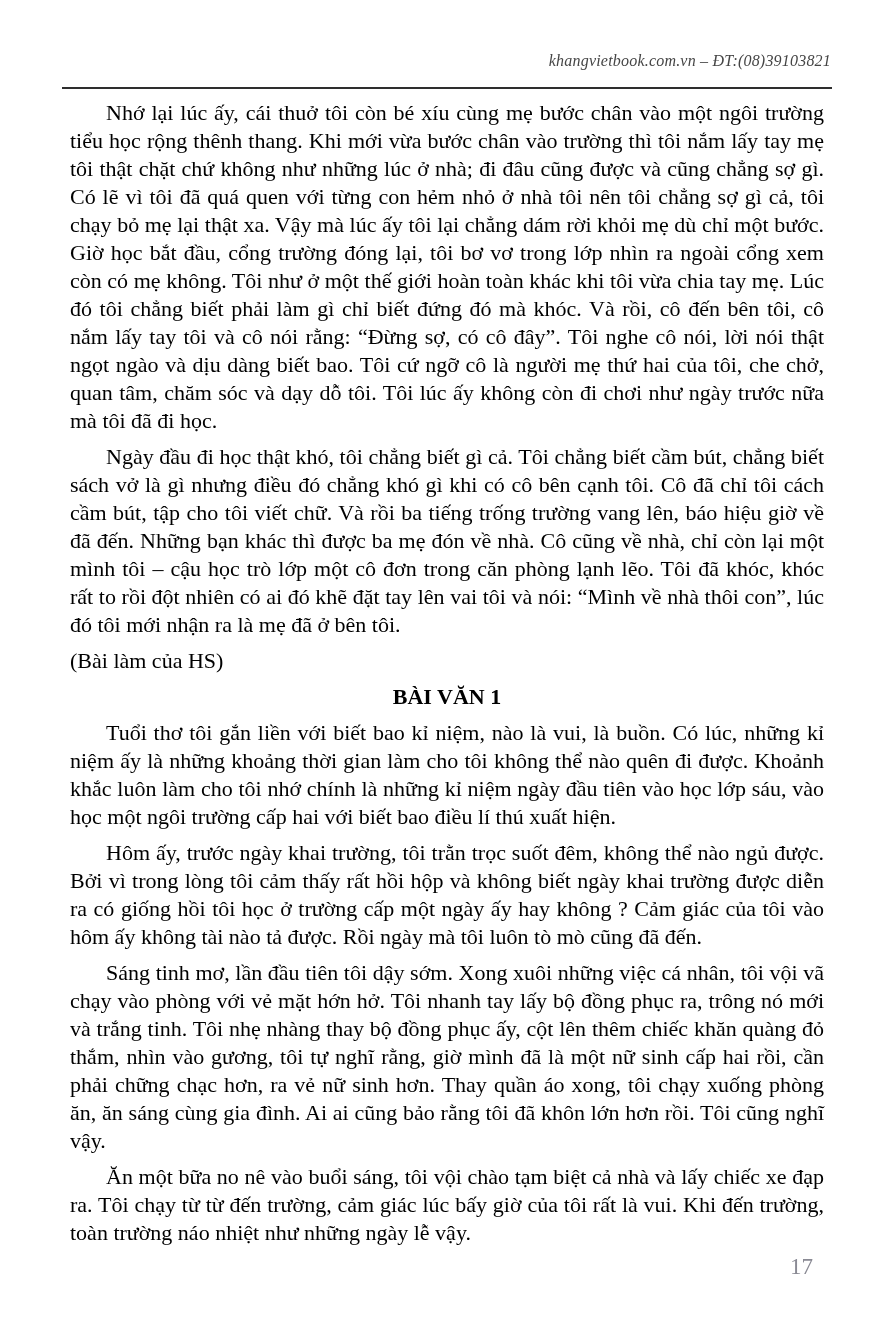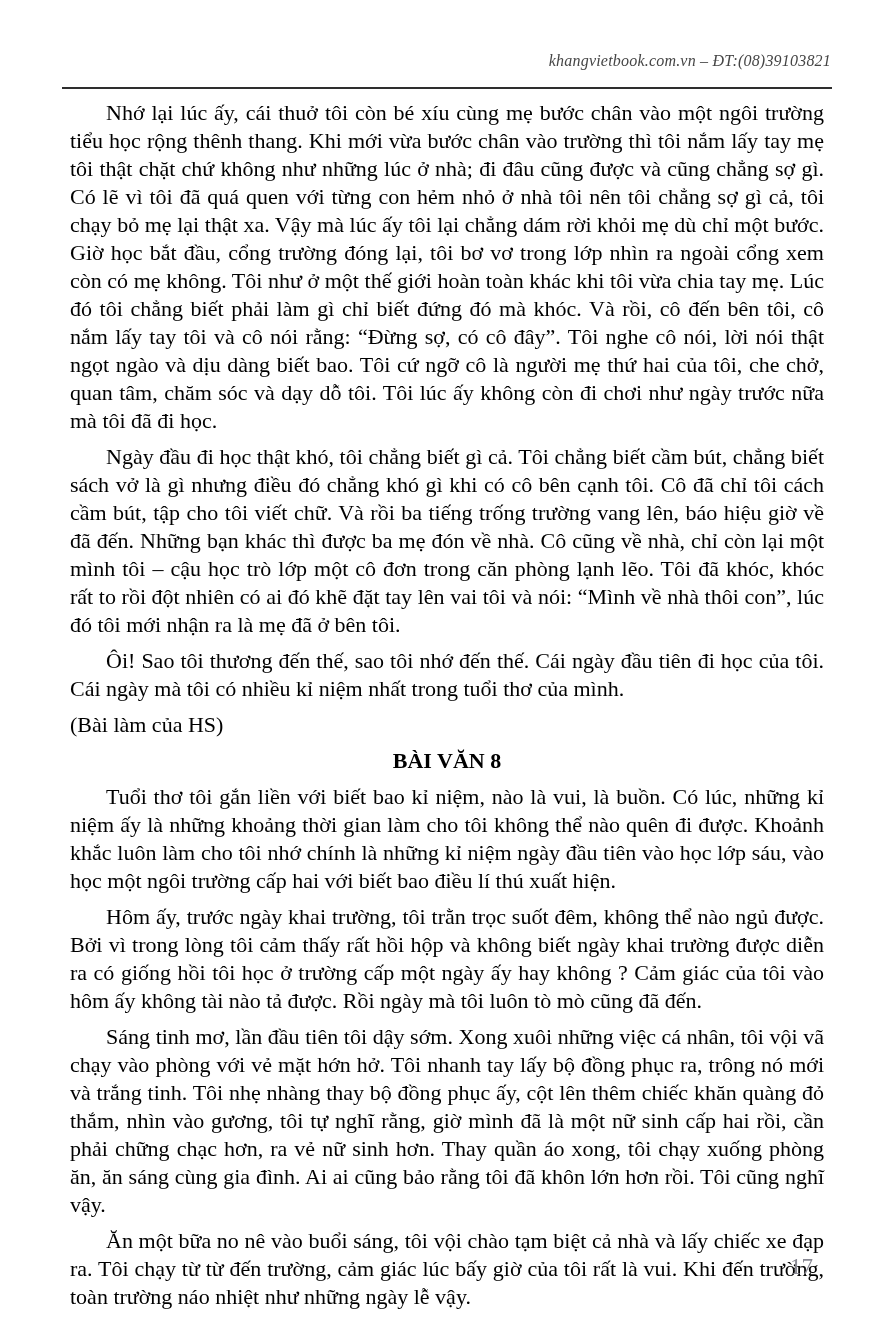--- a/index.html
+++ b/index.html
@@ -76,25 +76,24 @@
   <div class="header-site">khangvietbook.com.vn – ĐT:(08)39103821</div>
 
   <div class="header-rule"></div>
 
   <div class="body-text">
 
     <p class="para">Nhớ lại lúc ấy, cái thuở tôi còn bé xíu cùng mẹ bước chân vào một ngôi trường tiểu học rộng thênh thang. Khi mới vừa bước chân vào trường thì tôi nắm lấy tay mẹ tôi thật chặt chứ không như những lúc ở nhà; đi đâu cũng được và cũng chẳng sợ gì. Có lẽ vì tôi đã quá quen với từng con hẻm nhỏ ở nhà tôi nên tôi chẳng sợ gì cả, tôi chạy bỏ mẹ lại thật xa. Vậy mà lúc ấy tôi lại chẳng dám rời khỏi mẹ dù chỉ một bước. Giờ học bắt đầu, cổng trường đóng lại, tôi bơ vơ trong lớp nhìn ra ngoài cổng xem còn có mẹ không. Tôi như ở một thế giới hoàn toàn khác khi tôi vừa chia tay mẹ. Lúc đó tôi chẳng biết phải làm gì chỉ biết đứng đó mà khóc. Và rồi, cô đến bên tôi, cô nắm lấy tay tôi và cô nói rằng: “Đừng sợ, có cô đây”. Tôi nghe cô nói, lời nói thật ngọt ngào và dịu dàng biết bao. Tôi cứ ngỡ cô là người mẹ thứ hai của tôi, che chở, quan tâm, chăm sóc và dạy dỗ tôi. Tôi lúc ấy không còn đi chơi như ngày trước nữa mà tôi đã đi học.</p>
 
     <p class="para">Ngày đầu đi học thật khó, tôi chẳng biết gì cả. Tôi chẳng biết cầm bút, chẳng biết sách vở là gì nhưng điều đó chẳng khó gì khi có cô bên cạnh tôi. Cô đã chỉ tôi cách cầm bút, tập cho tôi viết chữ. Và rồi ba tiếng trống trường vang lên, báo hiệu giờ về đã đến. Những bạn khác thì được ba mẹ đón về nhà. Cô cũng về nhà, chỉ còn lại một mình tôi – cậu học trò lớp một cô đơn trong căn phòng lạnh lẽo. Tôi đã khóc, khóc rất to rồi đột nhiên có ai đó khẽ đặt tay lên vai tôi và nói: “Mình về nhà thôi con”, lúc đó tôi mới nhận ra là mẹ đã ở bên tôi.</p>
 
-    <p class="para">Ôi! Sao tôi thương đến thế, sao tôi nhớ đến thế. Cái ngày đầu tiên đi học của tôi. Cái ngày mà tôi có nhiều kỉ niệm nhất trong tuổi thơ của mình.</p>
 
     <p class="para attribution">(Bài làm của HS)</p>
 
-    <h2 class="essay-heading">BÀI VĂN 8</h2>
+    <h2 class="essay-heading">BÀI VĂN 1</h2>
 
     <p class="para">Tuổi thơ tôi gắn liền với biết bao kỉ niệm, nào là vui, là buồn. Có lúc, những kỉ niệm ấy là những khoảng thời gian làm cho tôi không thể nào quên đi được. Khoảnh khắc luôn làm cho tôi nhớ chính là những kỉ niệm ngày đầu tiên vào học lớp sáu, vào học một ngôi trường cấp hai với biết bao điều lí thú xuất hiện.</p>
 
     <p class="para">Hôm ấy, trước ngày khai trường, tôi trằn trọc suốt đêm, không thể nào ngủ được. Bởi vì trong lòng tôi cảm thấy rất hồi hộp và không biết ngày khai trường được diễn ra có giống hồi tôi học ở trường cấp một ngày ấy hay không ? Cảm giác của tôi vào hôm ấy không tài nào tả được. Rồi ngày mà tôi luôn tò mò cũng đã đến.</p>
 
     <p class="para">Sáng tinh mơ, lần đầu tiên tôi dậy sớm. Xong xuôi những việc cá nhân, tôi vội vã chạy vào phòng với vẻ mặt hớn hở. Tôi nhanh tay lấy bộ đồng phục ra, trông nó mới và trắng tinh. Tôi nhẹ nhàng thay bộ đồng phục ấy, cột lên thêm chiếc khăn quàng đỏ thắm, nhìn vào gương, tôi tự nghĩ rằng, giờ mình đã là một nữ sinh cấp hai rồi, cần phải chững chạc hơn, ra vẻ nữ sinh hơn. Thay quần áo xong, tôi chạy xuống phòng ăn, ăn sáng cùng gia đình. Ai ai cũng bảo rằng tôi đã khôn lớn hơn rồi. Tôi cũng nghĩ vậy.</p>
 
     <p class="para">Ăn một bữa no nê vào buổi sáng, tôi vội chào tạm biệt cả nhà và lấy chiếc xe đạp ra. Tôi chạy từ từ đến trường, cảm giác lúc bấy giờ của tôi rất là vui. Khi đến trường, toàn trường náo nhiệt như những ngày lễ vậy.</p>
 
   </div>

